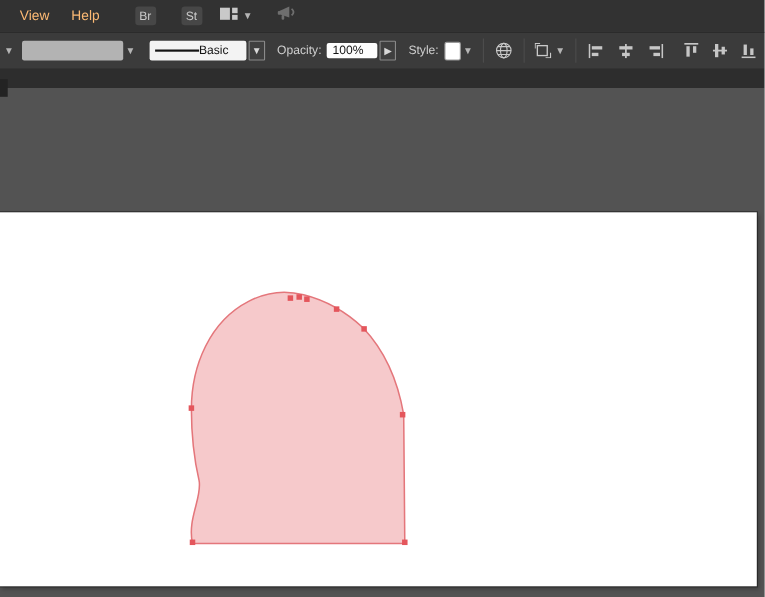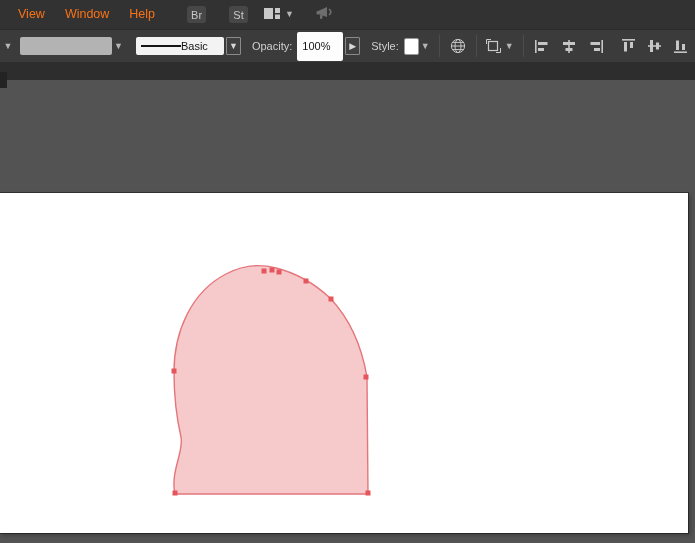--- a/index.html
+++ b/index.html
@@ -7,21 +7,21 @@
     width:695px;height:543px;overflow:hidden;position:relative;
     font-family:"Liberation Sans", sans-serif;background:#535353;
     -webkit-font-smoothing:antialiased;
   }
   
   .menubar{
     height:29px;background:#323232;display:flex;align-items:center;
     padding-left:8px;box-sizing:border-box;
   }
   .menu-item{
-    color:#f97316;font-size:12.5px;padding:0 10px;line-height:29px;cursor:default;
+    color:#fdba74;font-size:12.5px;padding:0 10px;line-height:29px;cursor:default;
   }
   .badge{
     min-width:19px;height:17px;background:#474747;border-radius:3px;
     color:#c9c9c9;font-size:11px;display:flex;align-items:center;justify-content:center;
     padding:0 2px;box-sizing:border-box;
   }
   .badge.br{margin-left:22px;}
   .badge.st{margin-left:23px;}
   .ws-switcher{margin-left:16px;display:flex;align-items:center;gap:4px;}
   .chev{color:#b5b5b5;font-size:9px;line-height:1;}
@@ -45,21 +45,21 @@
   .chev-btn{
     margin-left:2px;width:15px;height:18px;border:1px solid #8a8a8a;background:#3f3f3f;
     display:flex;align-items:center;justify-content:center;box-sizing:border-box;
     color:#d8d8d8;font-size:9px;border-radius:1px;
   }
   .cb-label{
     margin-left:11px;color:#cfcfcf;font-size:11px;
     text-underline-offset:2px;cursor:default;
   }
   .opacity-input{
-    margin-left:5px;width:46px;height:29px;border:none;border-radius:2px;background:#fdfdfd;
+    margin-left:5px;width:46px;height:14px;border:none;border-radius:2px;background:#fdfdfd;
     font-family:"Liberation Sans", sans-serif;font-size:11px;color:#141414;
     padding:0 0 0 5px;box-sizing:border-box;
   }
   .style-swatch{
     margin-left:5px;width:15px;height:17px;background:#ffffff;border-radius:2px;
     border:1px solid #9a9a9a;box-sizing:border-box;
   }
   .divider{width:1px;height:22px;background:#4c4c4c;margin-left:9px;}
   .icon-btn{margin-left:9px;display:flex;align-items:center;gap:3px;}
   .align-icon{margin-left:13px;display:flex;}
@@ -77,21 +77,20 @@
     box-shadow:0 0 0 1px rgba(20,20,20,0.55), 2px 2px 4px rgba(0,0,0,0.28);
   }
   .overlay-svg{position:absolute;left:0;top:0;pointer-events:none;}
   .overlay-svg .hit{pointer-events:auto;}
 </style>
 </head>
 <body>
 
 <div class="menubar">
   <span class="menu-item">View</span>
-  <span class="menu-item">Window</span>
   <span class="menu-item">Help</span>
 
   <span class="badge br">Br</span>
   <span class="badge st">St</span>
 
   <span class="ws-switcher">
     <span>
       <svg width="17" height="13" viewBox="0 0 17 13">
         <rect x="0" y="1" width="9" height="11" fill="#c9c9c9"></rect>
         <rect x="11" y="1" width="5" height="5" fill="#c9c9c9"></rect>

